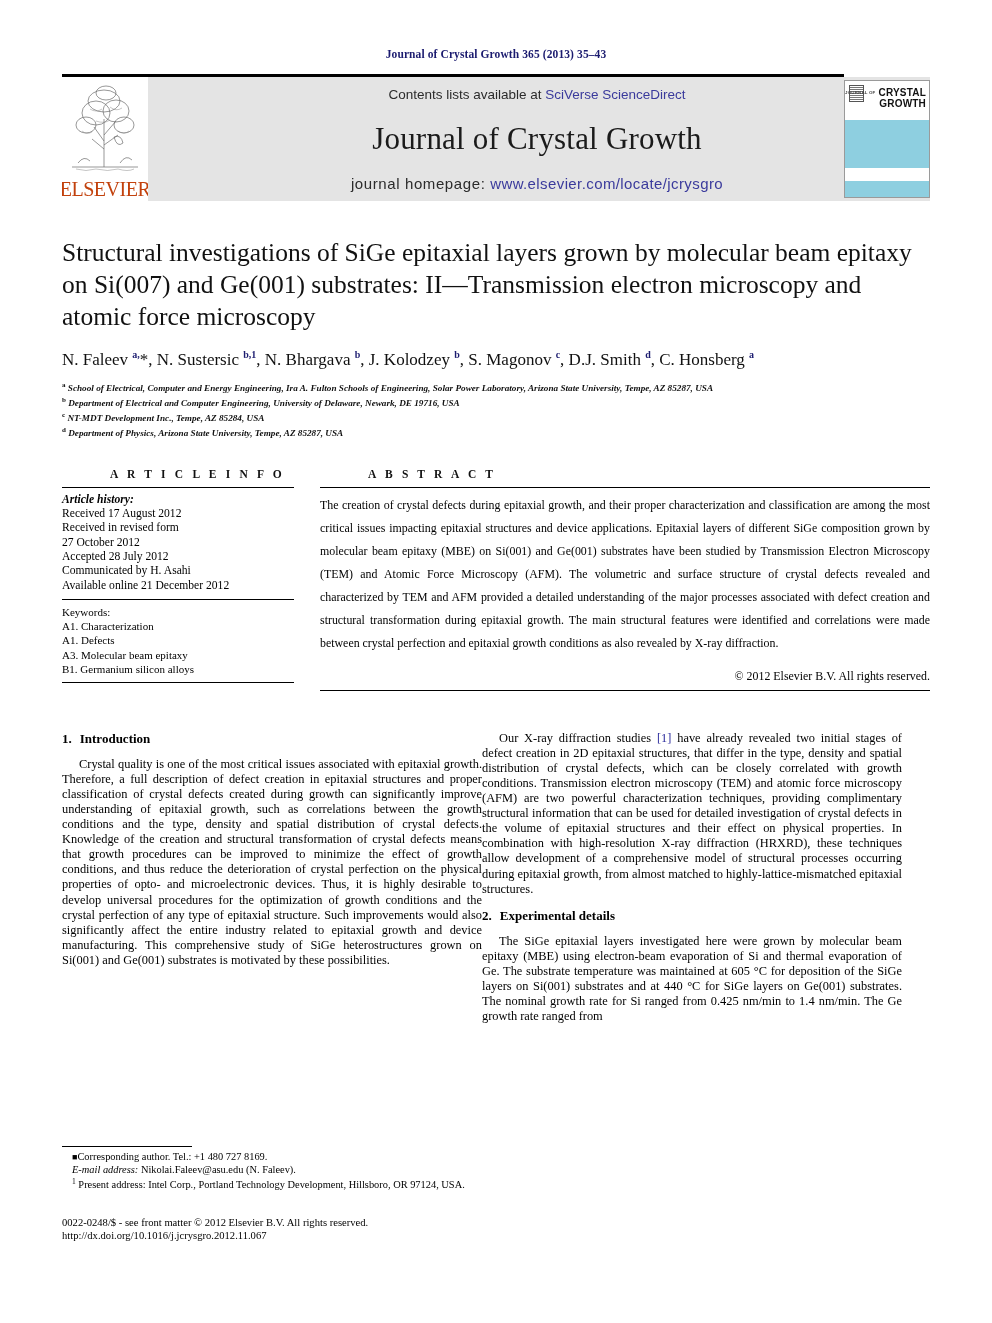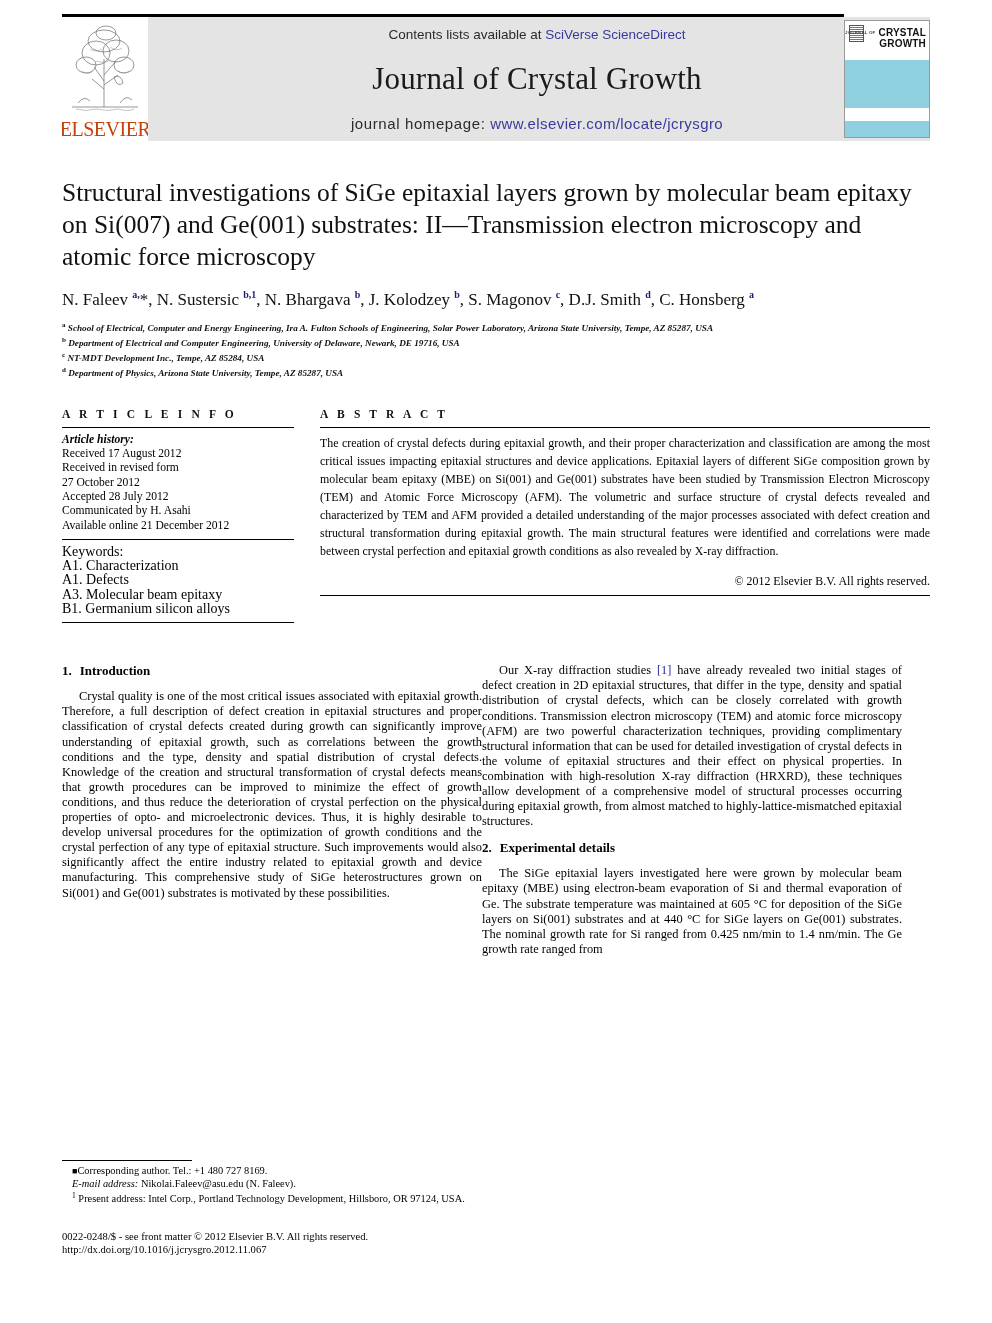--- a/index.html
+++ b/index.html
@@ -184,29 +184,30 @@
     gap: 26px;
   }
   .col-info { width: 232px; flex: 0 0 232px; }
   .col-abs  { flex: 1 1 auto; }
   .sec-head {
     font-family: "Liberation Serif", serif;
     font-size: 11.5px;
     font-weight: bold;
     letter-spacing: 3.2px;
     color: #111;
+    margin-left: 48px;
   }
   .rule-thin { border-top: 1.6px solid #000; margin-top: 7px; }
   .rule-thin-b { border-top: 1.6px solid #000; margin-top: 6px; }
   .info-body { font-size: 11.6px; line-height: 14.3px; padding-top: 5px; }
   .info-body .ital { font-style: italic; font-weight: bold; }
-  .kw-block { padding-top: 5px; font-size: 14px; line-height: 14.3px; }
+  .kw-block { padding-top: 5px; font-size: 11px; line-height: 14.3px; }
   .abs-body {
     font-size: 11.9px;
-    line-height: 18px;
+    line-height: 23px;
     text-align: justify;
     padding-top: 6px;
   }
   .copyright {
     text-align: right;
     font-size: 11.9px;
     padding-top: 14px;
   }
 
   
@@ -255,20 +256,21 @@
     width: 430px;
     font-size: 10.6px;
     line-height: 13px;
   }
 </style>
 </head>
 <body>
 
 <div class="page">
 
+  <div class="running-head">Journal of Crystal Growth 365 (2013) 35–43</div>
 
   <div class="masthead-wrap">
     <div class="masthead-rule"></div>
     <div class="masthead">
       <div class="elsevier-logo">
         <svg class="tree-svg" width="78" height="96" viewBox="0 0 78 96">
           <g stroke="#6b6b6b" stroke-width="0.7" fill="none">
             <path d="M38 88 L38 40 M38 62 L28 48 M38 56 L50 42 M38 70 L26 60 M38 66 L52 56"></path>
             <ellipse cx="30" cy="34" rx="14" ry="12"></ellipse>
             <ellipse cx="50" cy="32" rx="13" ry="11"></ellipse>

